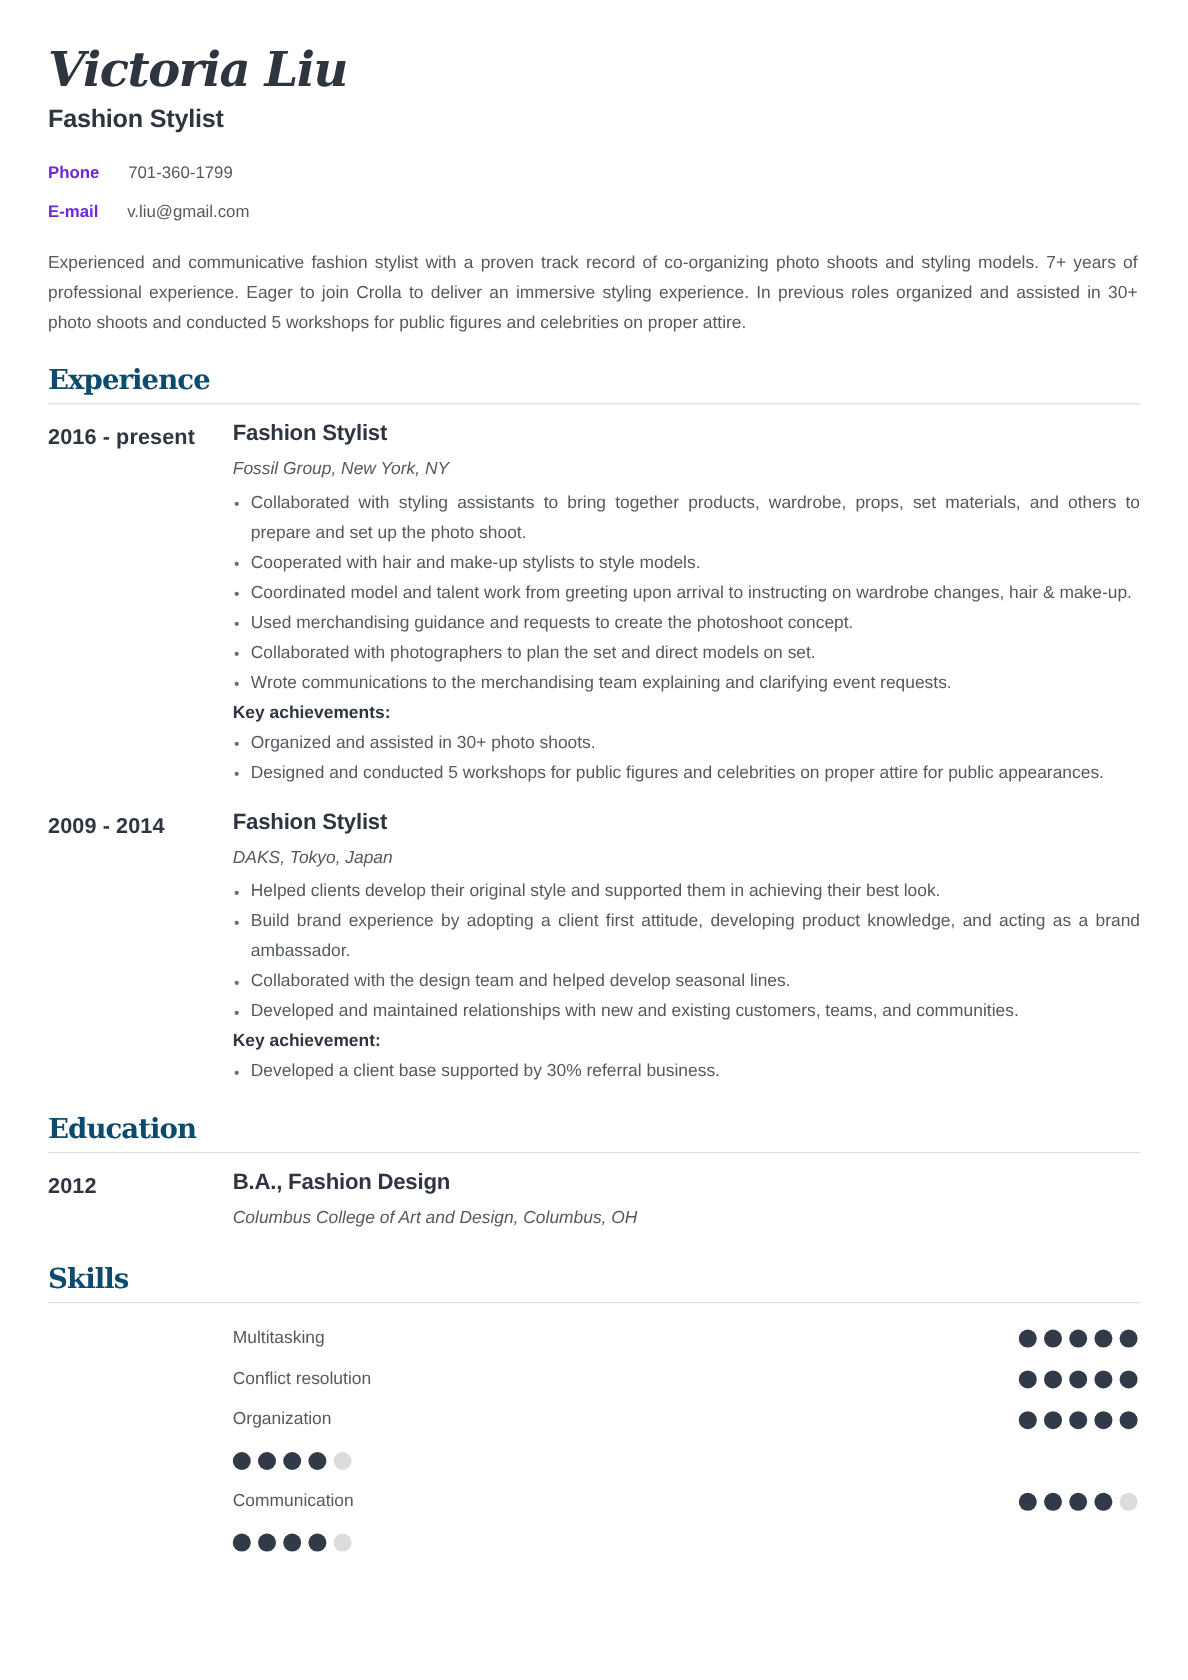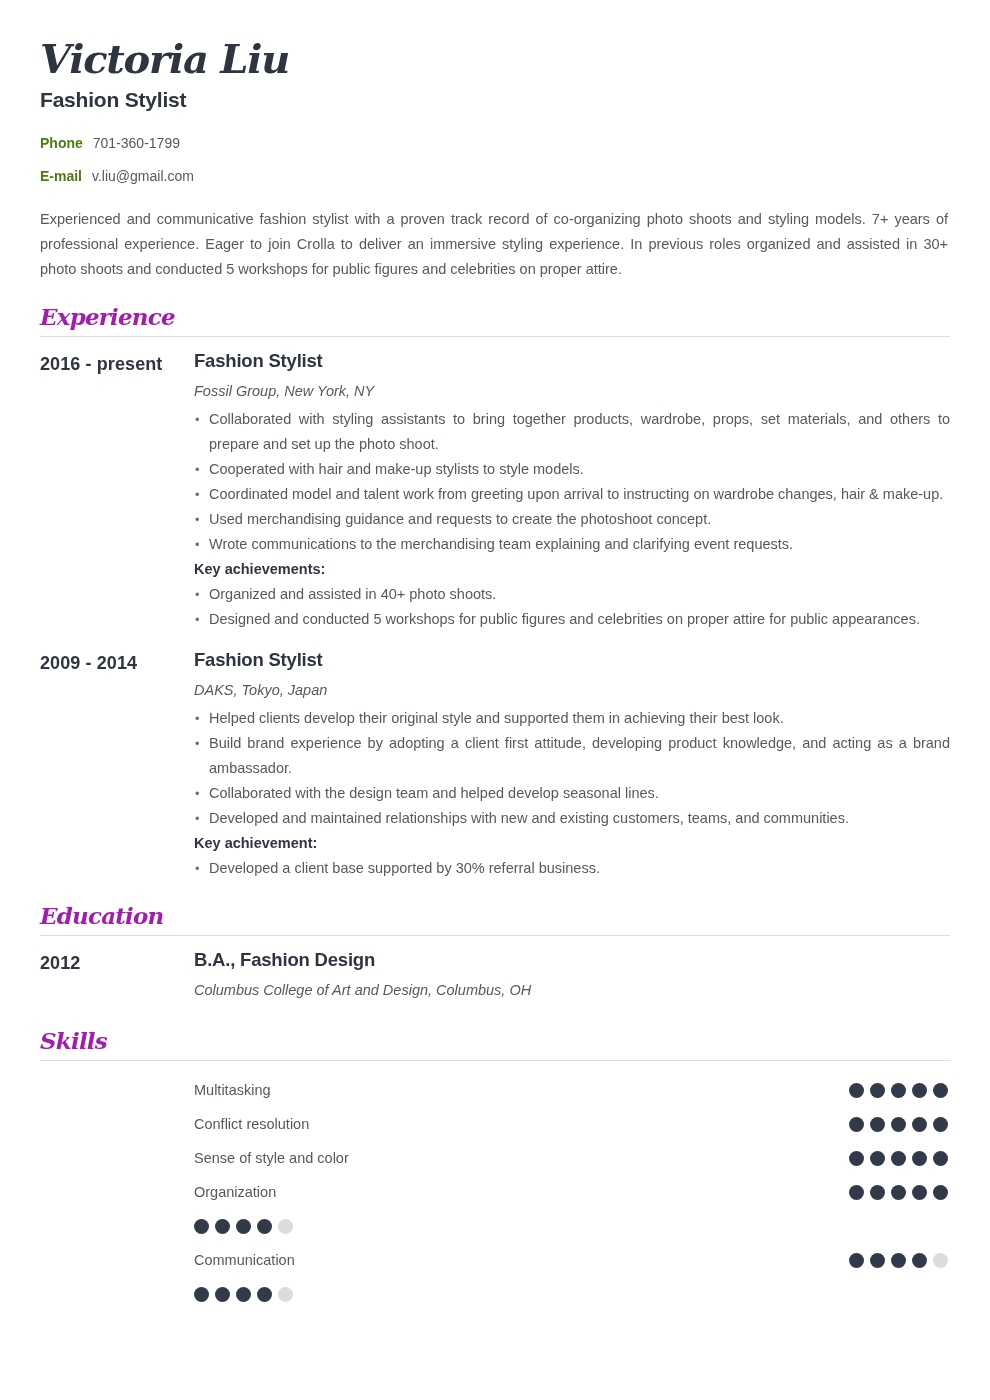--- a/index.html
+++ b/index.html
@@ -43,45 +43,44 @@
     margin: 0 0 22px 0;
   }
   .contact-row {
     font-size: 14px;
     line-height: 18px;
     margin-bottom: 15px;
     color: #555a61;
   }
   .contact-label {
     font-weight: bold;
-    color: #4d7c0f;
-    margin-right: 10px;
+    color: #6d28d9;
+    margin-right: 24px;
   }
   .contact-value { color: #55595f; }
 
   
   .summary {
     font-size: 14.5px;
     line-height: 25px;
     color: #55595f;
     text-align: justify;
     margin: 22px 0 0 0;
     padding-right: 2px;
   }
 
   
   .section { margin-top: 22px; }
   .section-heading {
     font-family: "DejaVu Serif", "Liberation Serif", serif;
     font-weight: bold;
-    font-style: italic;
     font-size: 23px;
     line-height: 26px;
     letter-spacing: -0.8px;
-    color: #a21caf;
+    color: #0c4a6e;
     margin: 0 0 6px 0;
   }
   .rule {
     height: 1px;
     background: #dddddd;
     width: 100%;
     margin-bottom: 12px;
   }
 
   
@@ -197,25 +196,26 @@
         <div class="entry">
           <div class="entry-date">2016 - present</div>
           <div class="entry-body">
             <div class="entry-title">Fashion Stylist</div>
             <div class="entry-sub">Fossil Group, New York, NY</div>
             <ul class="bullets">
               <li>Collaborated with styling assistants to bring together products, wardrobe, props, set materials, and others to prepare and set up the photo shoot.</li>
               <li>Cooperated with hair and make-up stylists to style models.</li>
               <li>Coordinated model and talent work from greeting upon arrival to instructing on wardrobe changes, hair &amp; make-up.</li>
               <li>Used merchandising guidance and requests to create the photoshoot concept.</li>
+              <li>Collaborated with photographers to plan the set and direct models on set.</li>
               <li>Wrote communications to the merchandising team explaining and clarifying event requests.</li>
             </ul>
             <div class="key-ach">Key achievements:</div>
             <ul class="bullets">
-              <li>Organized and assisted in 40+ photo shoots.</li>
+              <li>Organized and assisted in 30+ photo shoots.</li>
               <li>Designed and conducted 5 workshops for public figures and celebrities on proper attire for public appearances.</li>
             </ul>
           </div>
         </div>
         <div class="entry">
           <div class="entry-date">2009 - 2014</div>
           <div class="entry-body">
             <div class="entry-title">Fashion Stylist</div>
             <div class="entry-sub">DAKS, Tokyo, Japan</div>
             <ul class="bullets">
@@ -265,30 +265,20 @@
           <div class="skill-name">Conflict resolution</div>
           <div class="skill-dots">
             <span class="dot filled"></span>
             <span class="dot filled"></span>
             <span class="dot filled"></span>
             <span class="dot filled"></span>
             <span class="dot filled"></span>
           </div>
         </div>
         <div class="skill-row">
-          <div class="skill-name">Sense of style and color</div>
-          <div class="skill-dots">
-            <span class="dot filled"></span>
-            <span class="dot filled"></span>
-            <span class="dot filled"></span>
-            <span class="dot filled"></span>
-            <span class="dot filled"></span>
-          </div>
-        </div>
-        <div class="skill-row">
           <div class="skill-name">Organization</div>
           <div class="skill-dots">
             <span class="dot filled"></span>
             <span class="dot filled"></span>
             <span class="dot filled"></span>
             <span class="dot filled"></span>
             <span class="dot filled"></span>
           </div>
         </div>
         <div class="skill-row">

